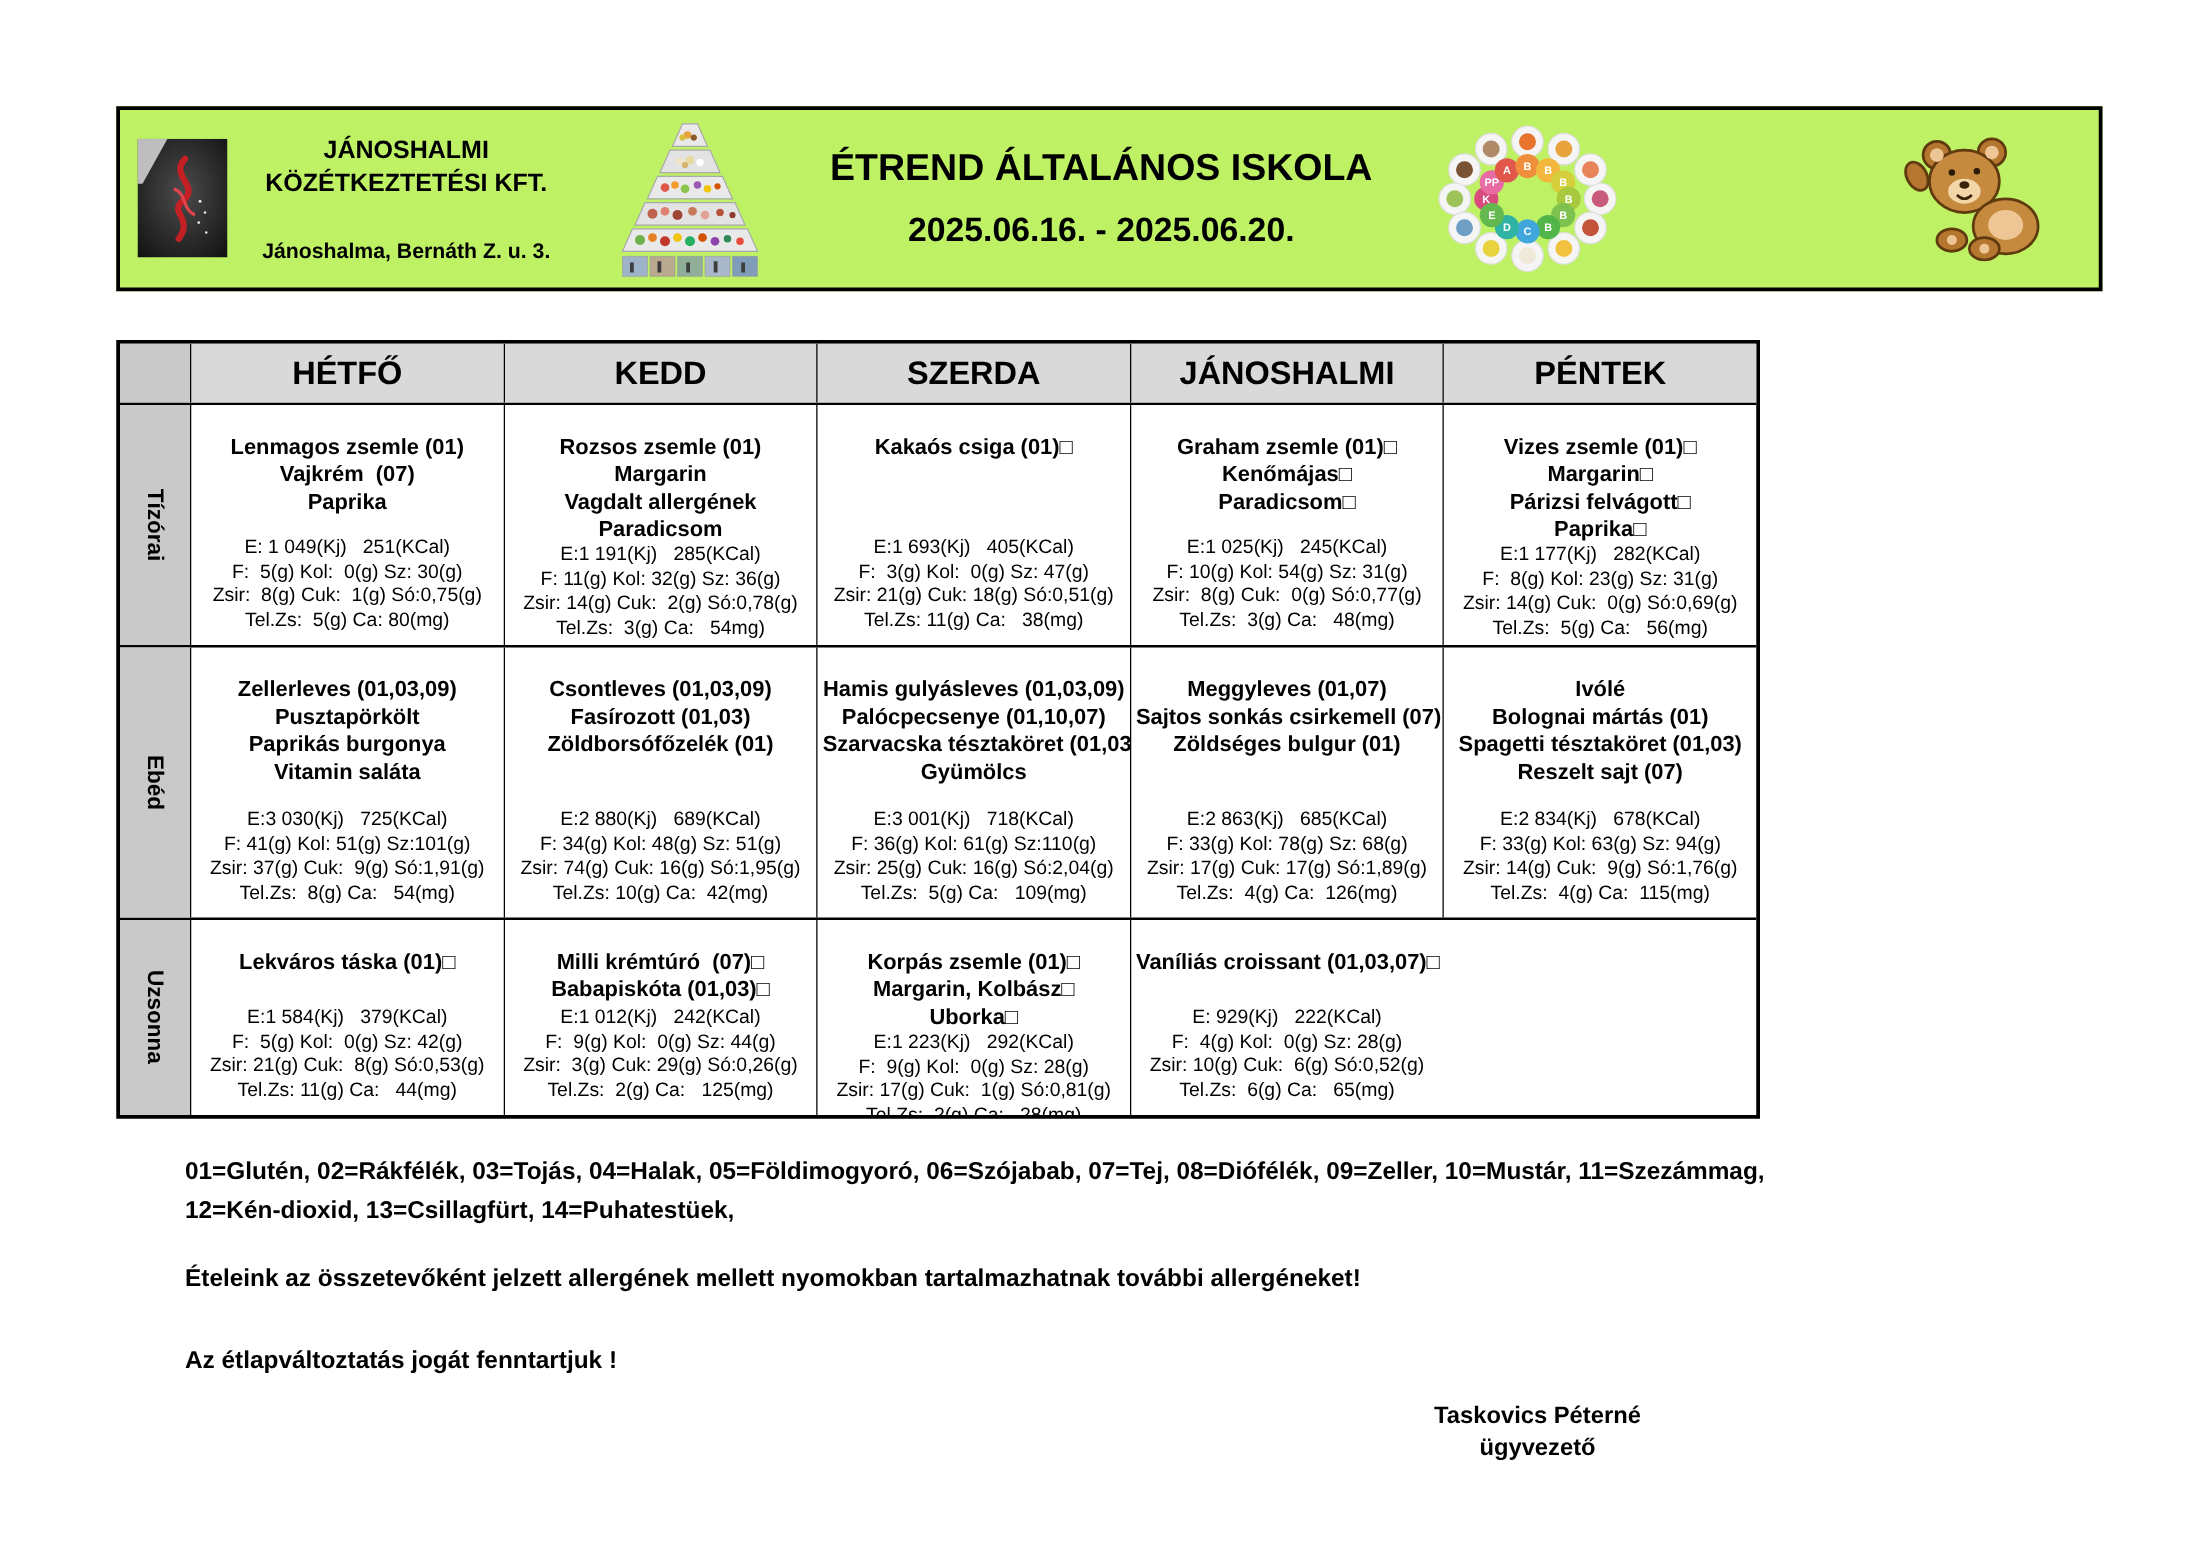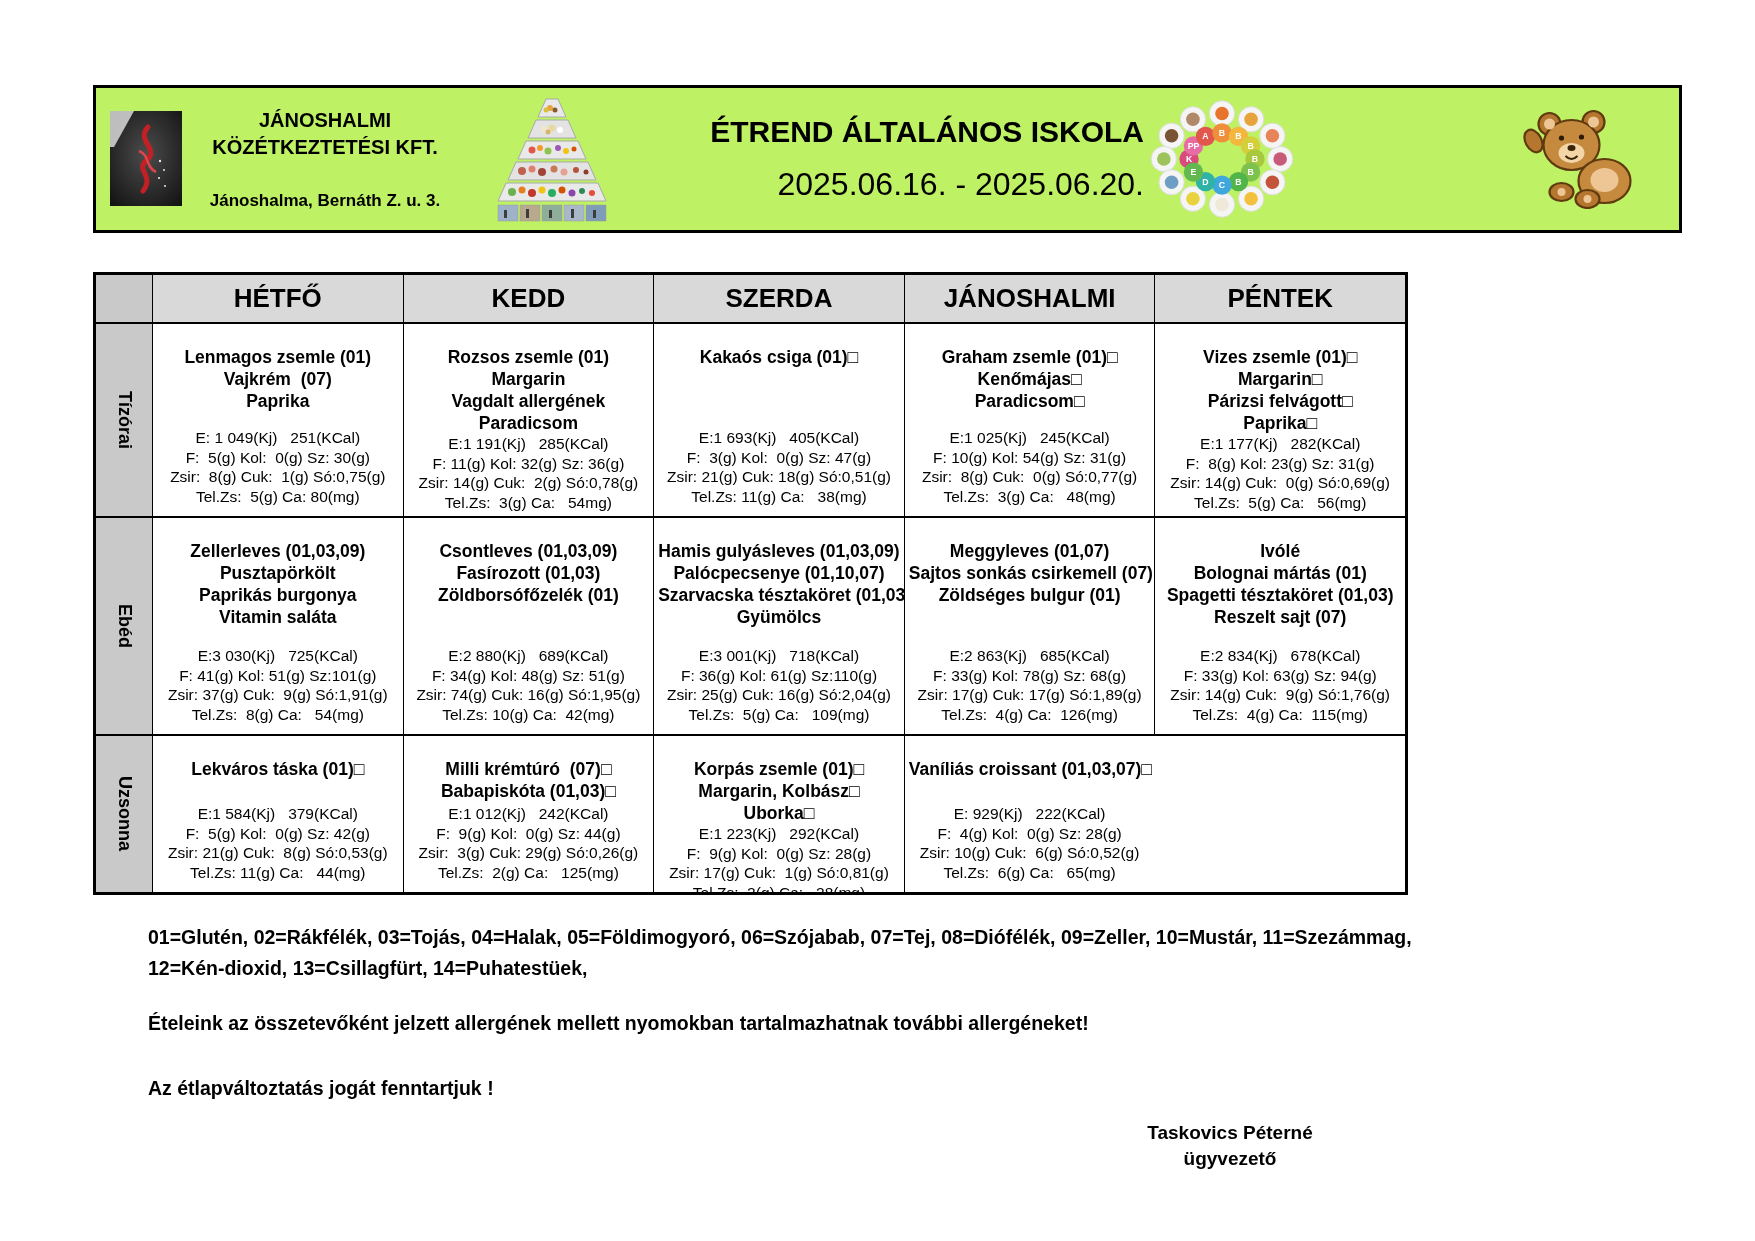--- a/index.html
+++ b/index.html
@@ -13,23 +13,23 @@
   .header-box{
     position:absolute; left:93px; top:85px; width:1589px; height:148px;
     border:3px solid #000; background:#bef264;
     display:flex; align-items:center;
   }
   .logo-wrap{ flex:0 0 auto; width:72px; height:96px; margin-left:14px; }
   .company{ flex:0 0 auto; width:262px; text-align:center; margin-left:12px; }
   .company-name{ font-weight:bold; font-size:20px; line-height:27px; }
   .company-address{ font-weight:bold; font-size:17px; margin-top:30px; }
   .pyramid-wrap{ flex:0 0 auto; width:132px; height:132px; margin-left:30px; }
-  .title-block{ flex:1 1 auto; text-align:right; }
+  .title-block{ flex:1 1 auto; text-align:center; }
   .doc-title{ font-weight:bold; font-size:30px; }
-  .doc-date{ font-weight:normal; font-size:32px; margin-top:17px; }
+  .doc-date{ font-weight:bold; font-size:27px; margin-top:17px; }
   .vitamin-wrap{ flex:0 0 auto; width:156px; height:126px; }
   .teddy-wrap{ flex:0 0 auto; width:128px; height:100px; margin-left:215px; margin-right:36px; }
 
   
   .menu-table{
     position:absolute; left:93px; top:272px; width:1315px;
     border:3px solid #000; background:#fff;
   }
   .t-head{
     display:grid; grid-template-columns:56px repeat(5,1fr);

